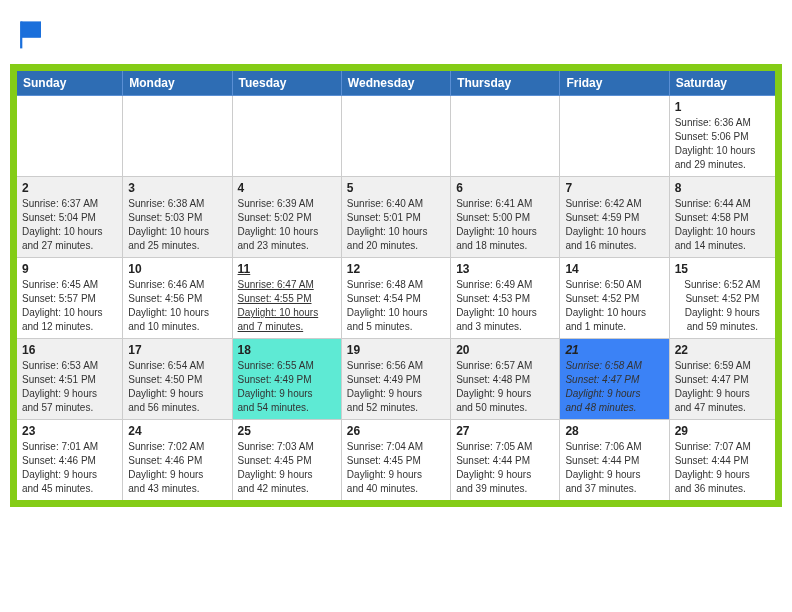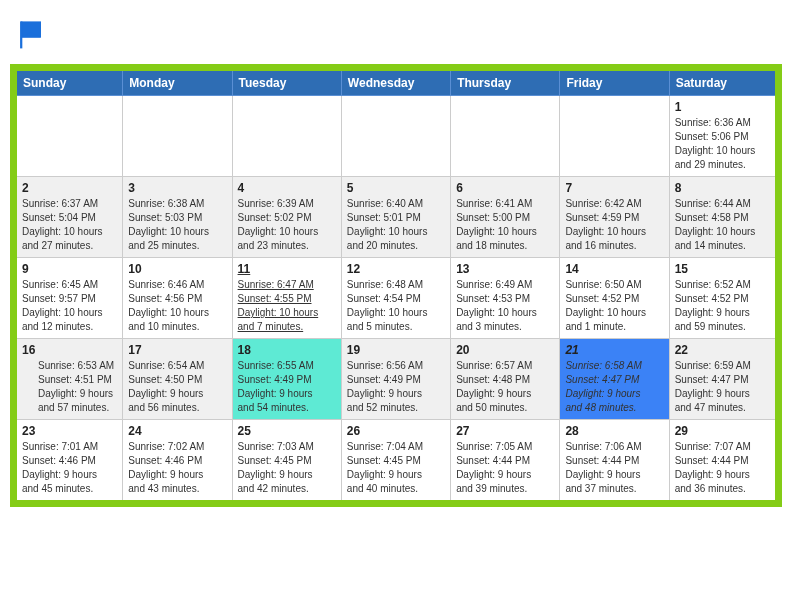--- a/index.html
+++ b/index.html
@@ -187,21 +187,21 @@
             <div class="day-info" style="white-space: pre-line;">Sunrise: 6:44 AM
 Sunset: 4:58 PM
 Daylight: 10 hours
 and 14 minutes.</div>
           </td>
         </tr>
         <tr class="row-white">
           <td style="background: rgb(255, 255, 255);">
             <div class="day-number">9</div>
             <div class="day-info" style="white-space: pre-line;">Sunrise: 6:45 AM
-Sunset: 9:57 PM
+Sunset: 5:57 PM
 Daylight: 10 hours
 and 12 minutes.</div>
           </td>
           <td style="background: rgb(255, 255, 255);">
             <div class="day-number">10</div>
             <div class="day-info" style="white-space: pre-line;">Sunrise: 6:46 AM
 Sunset: 4:56 PM
 Daylight: 10 hours
 and 10 minutes.</div>
           </td>
@@ -228,30 +228,30 @@
           </td>
           <td style="background: rgb(255, 255, 255);">
             <div class="day-number">14</div>
             <div class="day-info" style="white-space: pre-line;">Sunrise: 6:50 AM
 Sunset: 4:52 PM
 Daylight: 10 hours
 and 1 minute.</div>
           </td>
           <td style="background: rgb(255, 255, 255);">
             <div class="day-number">15</div>
-            <div class="day-info" style="white-space: pre-line;">Sunrise: 6:52 AM
+            <div class="day-info" style="white-space: pre-line; text-align: center;">Sunrise: 6:52 AM
 Sunset: 4:52 PM
 Daylight: 9 hours
 and 59 minutes.</div>
           </td>
         </tr>
         <tr class="row-gray">
           <td style="background: rgb(240, 240, 240);">
             <div class="day-number">16</div>
-            <div class="day-info" style="white-space: pre-line; margin-left: 16px;">Sunrise: 6:53 AM
+            <div class="day-info" style="white-space: pre-line;">Sunrise: 6:53 AM
 Sunset: 4:51 PM
 Daylight: 9 hours
 and 57 minutes.</div>
           </td>
           <td style="background: rgb(240, 240, 240);">
             <div class="day-number">17</div>
             <div class="day-info" style="white-space: pre-line;">Sunrise: 6:54 AM
 Sunset: 4:50 PM
 Daylight: 9 hours
 and 56 minutes.</div>

